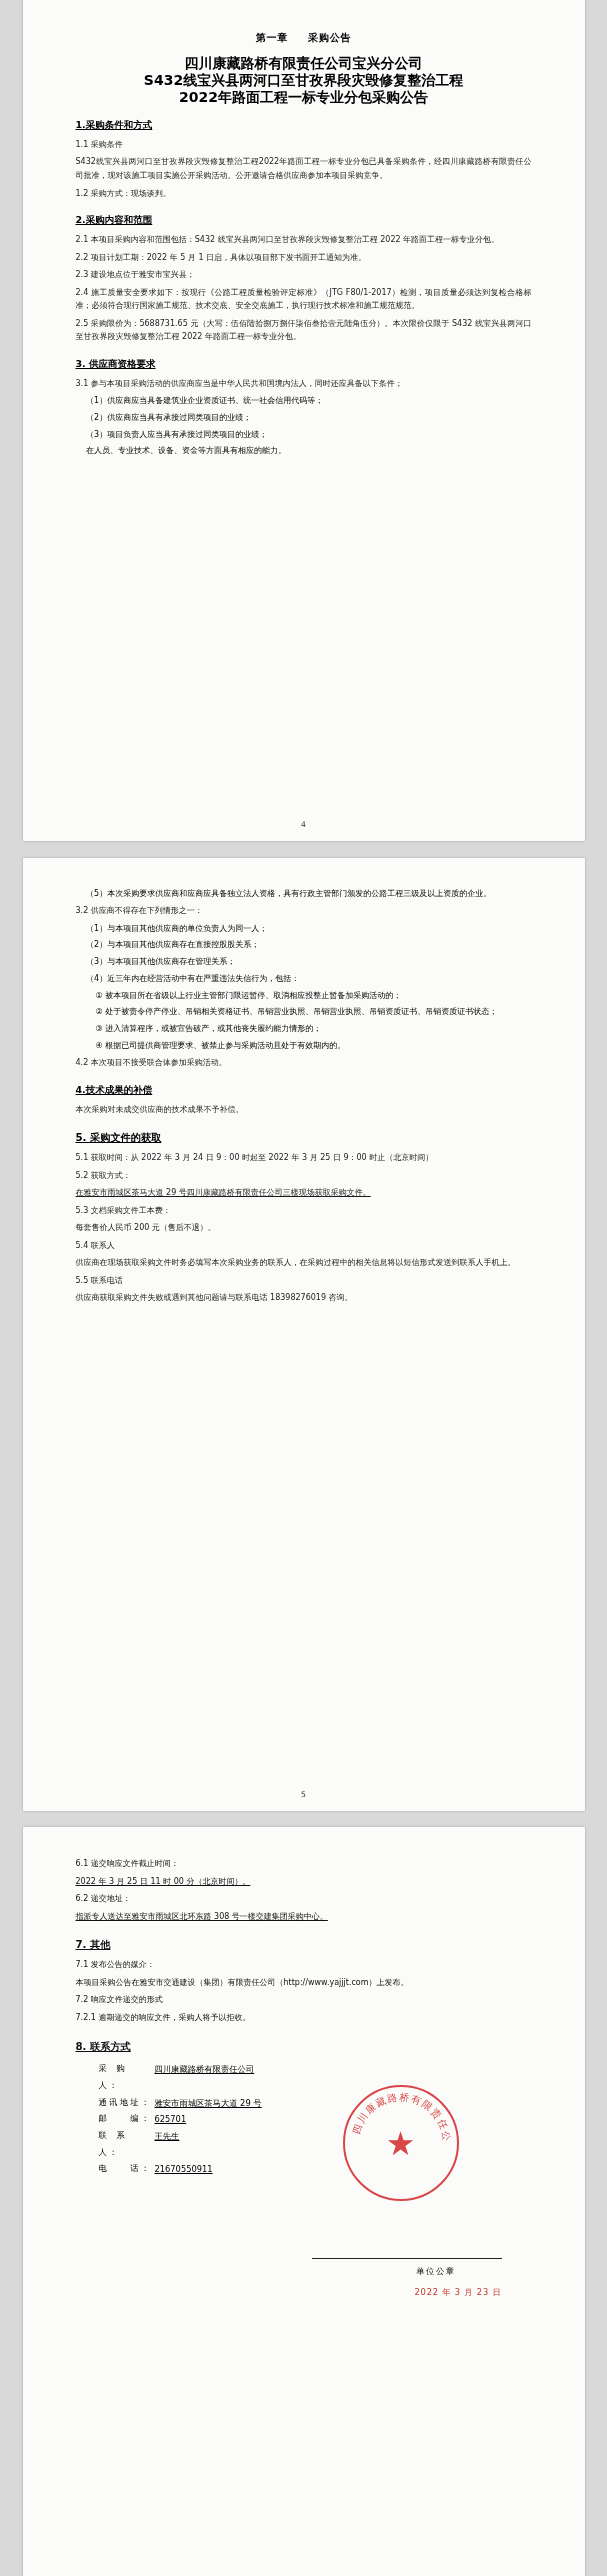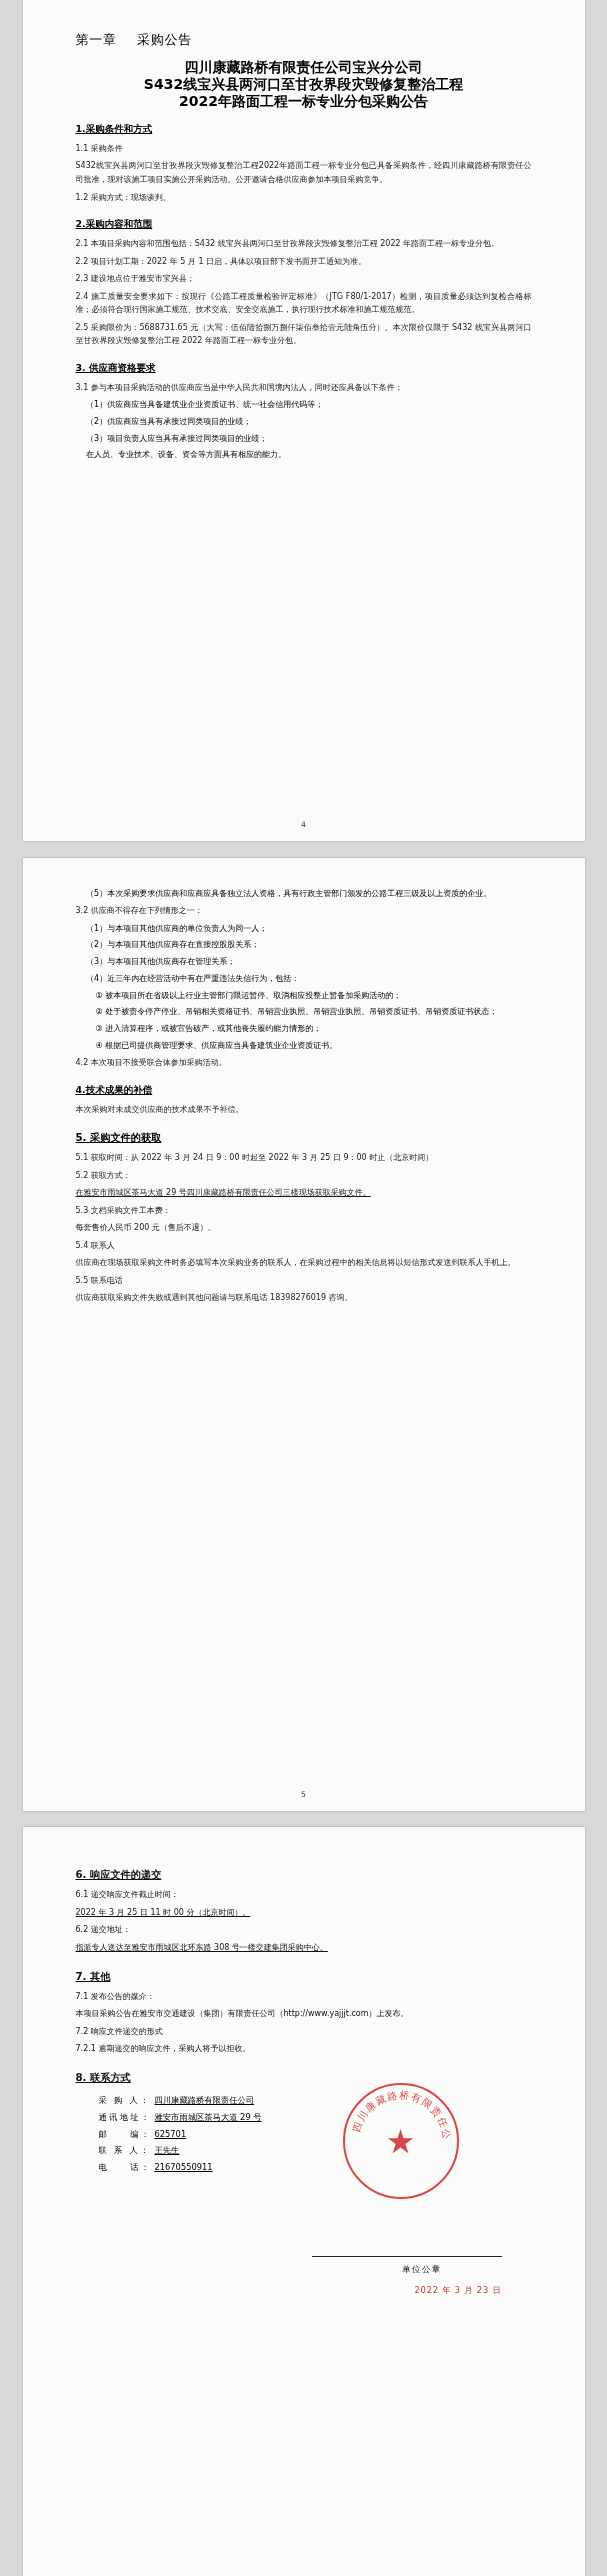--- a/index.html
+++ b/index.html
@@ -11,21 +11,21 @@
     background:#fbfbf9;
     box-shadow:0 0 2.3px rgba(0,0,0,.25);
     position:relative;
     box-sizing:border-box;
     padding:26px 53px 12px 53px;
   }
   .page.p1{height:841px;}
   .page.p2{height:953px;}
   .page.p3{height:880px;}
   .ttl-chapter{
-    font-weight:normal;font-size:13px;letter-spacing:0.8px;margin:4.6px 0 10.6px 0;
+    text-align:center;font-weight:bold;font-size:10px;letter-spacing:0.8px;margin:4.6px 0 10.6px 0;
   }
   .ttl-chapter .gap{display:inline-block;width:20px;}
   .ttl-line{
     text-align:center;font-weight:bold;font-size:14px;line-height:16.7px;margin:0;
   }
   h2.sec{
     font-size:9.5px;font-weight:bold;margin:13.7px 0 6px 0;text-decoration:underline;
   }
   h2.sec.big{font-size:10.2px;margin-top:15px;}
   p.t{
@@ -36,21 +36,21 @@
   p.sub2{font-size:8px;line-height:13.7px;margin:3px 0 3px 20px;}
   .ul{ text-decoration:underline; }
   .pnum{
     position:absolute;bottom:12px;left:0;right:0;text-align:center;font-size:7.6px;color:#333;
   }
   
   .p3 p.t, .p3 h2.sec{color:#111;}
   .hl{ text-decoration:underline; }
   .contact-table{margin:7.6px 0 0 23px;font-size:8.3px;line-height:16.7px;}
   .contact-row{display:flex;}
-  .contact-key{width:56px;letter-spacing:2.3px;}
+  .contact-key{width:56px;letter-spacing:2.3px;font-family:Liberation Mono, monospace;}
   .contact-val{ text-decoration:underline; }
   .stamp{
     position:absolute;
     right:73px;bottom:114px;
     width:112px;height:112px;
     border:2.3px solid #d2272a;
     border-radius:50%;
     color:#d2272a;
     opacity:.85;
   }
@@ -59,21 +59,21 @@
     font-size:33px;line-height:1;color:#d2272a;
   }
   .stamp .txt{
     position:absolute;left:0;top:0;width:100%;height:100%;
   }
   .sign-area{position:relative;height:137px;}
   .sign-line{
     position:absolute;right:30px;bottom:56px;width:190px;border-bottom:0.8px solid #222;
   }
   .sign-label{
-    position:absolute;right:90px;bottom:38px;font-size:8.3px;letter-spacing:1.5px;
+    position:absolute;right:76px;bottom:38px;font-size:8.3px;letter-spacing:1.5px;
   }
   .sign-date{
     position:absolute;right:30px;bottom:17px;font-size:8.3px;color:#c0392b;letter-spacing:0.8px;margin-left:32px;
   }
   .pink{color:#c0392b;}
 </style>
 </head>
 <body>
 
 <div class="doc">
@@ -111,42 +111,41 @@
   <div class="page p2">
     <p class="sub">（5）本次采购要求供应商和应商应具备独立法人资格，具有行政主管部门颁发的公路工程三级及以上资质的企业。</p>
     <p class="t">3.2 供应商不得存在下列情形之一：</p>
     <p class="sub">（1）与本项目其他供应商的单位负责人为同一人；</p>
     <p class="sub">（2）与本项目其他供应商存在直接控股股关系；</p>
     <p class="sub">（3）与本项目其他供应商存在管理关系；</p>
     <p class="sub">（4）近三年内在经营活动中有在严重违法失信行为，包括：</p>
     <p class="sub2">① 被本项目所在省级以上行业主管部门限运暂停、取消相应投整止暂备加采购活动的；</p>
     <p class="sub2">② 处于被责令停产停业、吊销相关资格证书、吊销营业执照、吊销营业执照、吊销资质证书、吊销资质证书状态；</p>
     <p class="sub2">③ 进入清算程序，或被宣告破产，或其他丧失履约能力情形的；</p>
-    <p class="sub2">④ 根据已司提供商管理要求、供应商应当具备建筑业企业资质证书。</p>
+    <p class="sub2">④ 根据已司提供商管理要求、被禁止参与采购活动且处于有效期内的。</p>
     <p class="t">4.2 本次项目不接受联合体参加采购活动。</p>
 
     <h2 class="sec">4.技术成果的补偿</h2>
     <p class="t">本次采购对未成交供应商的技术成果不予补偿。</p>
 
     <h2 class="sec big">5. 采购文件的获取</h2>
     <p class="t">5.1 获取时间：从 2022 年 3 月 24 日 9：00 时起至 2022 年 3 月 25 日 9：00 时止（北京时间）</p>
     <p class="t">5.2 获取方式：</p>
     <p class="t ul">在雅安市雨城区茶马大道 29 号四川康藏路桥有限责任公司三楼现场获取采购文件。</p>
     <p class="t">5.3 文档采购文件工本费：</p>
     <p class="t">每套售价人民币 200 元（售后不退）。</p>
     <p class="t">5.4 联系人</p>
     <p class="t">供应商在现场获取采购文件时务必填写本次采购业务的联系人，在采购过程中的相关信息将以短信形式发送到联系人手机上。</p>
     <p class="t">5.5 联系电话</p>
     <p class="t">供应商获取采购文件失败或遇到其他问题请与联系电话 18398276019 咨询。</p>
 
     <div class="pnum">5</div>
   </div>
 
   <div class="page p3">
-    <h2 class="sec big">6. 响应文件的递交</h2>
     <p class="t">6.1 递交响应文件截止时间：</p>
     <p class="t hl pink">2022 年 3 月 25 日 11 时 00 分（北京时间）。</p>
     <p class="t">6.2 递交地址：</p>
     <p class="t hl">指派专人送达至雅安市雨城区北环东路 308 号一楼交建集团采购中心。</p>
 
     <h2 class="sec big">7. 其他</h2>
     <p class="t">7.1 发布公告的媒介：</p>
     <p class="t">本项目采购公告在雅安市交通建设（集团）有限责任公司（http://www.yajjjt.com）上发布。</p>
     <p class="t">7.2 响应文件递交的形式</p>
     <p class="t">7.2.1 逾期递交的响应文件，采购人将予以拒收。</p>

